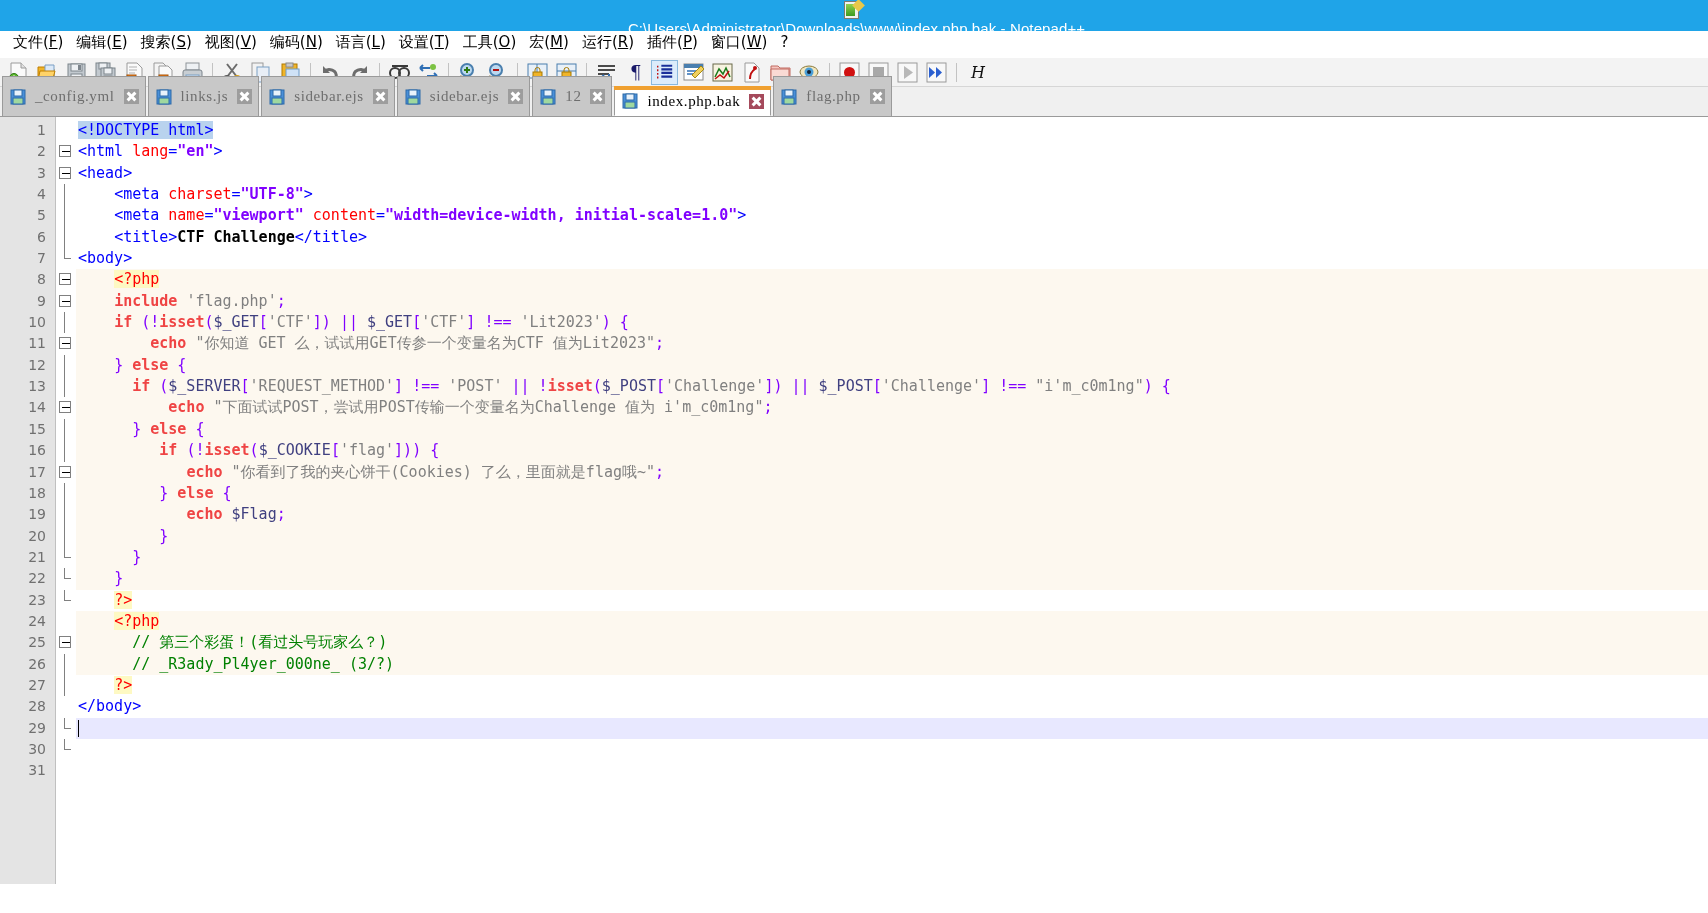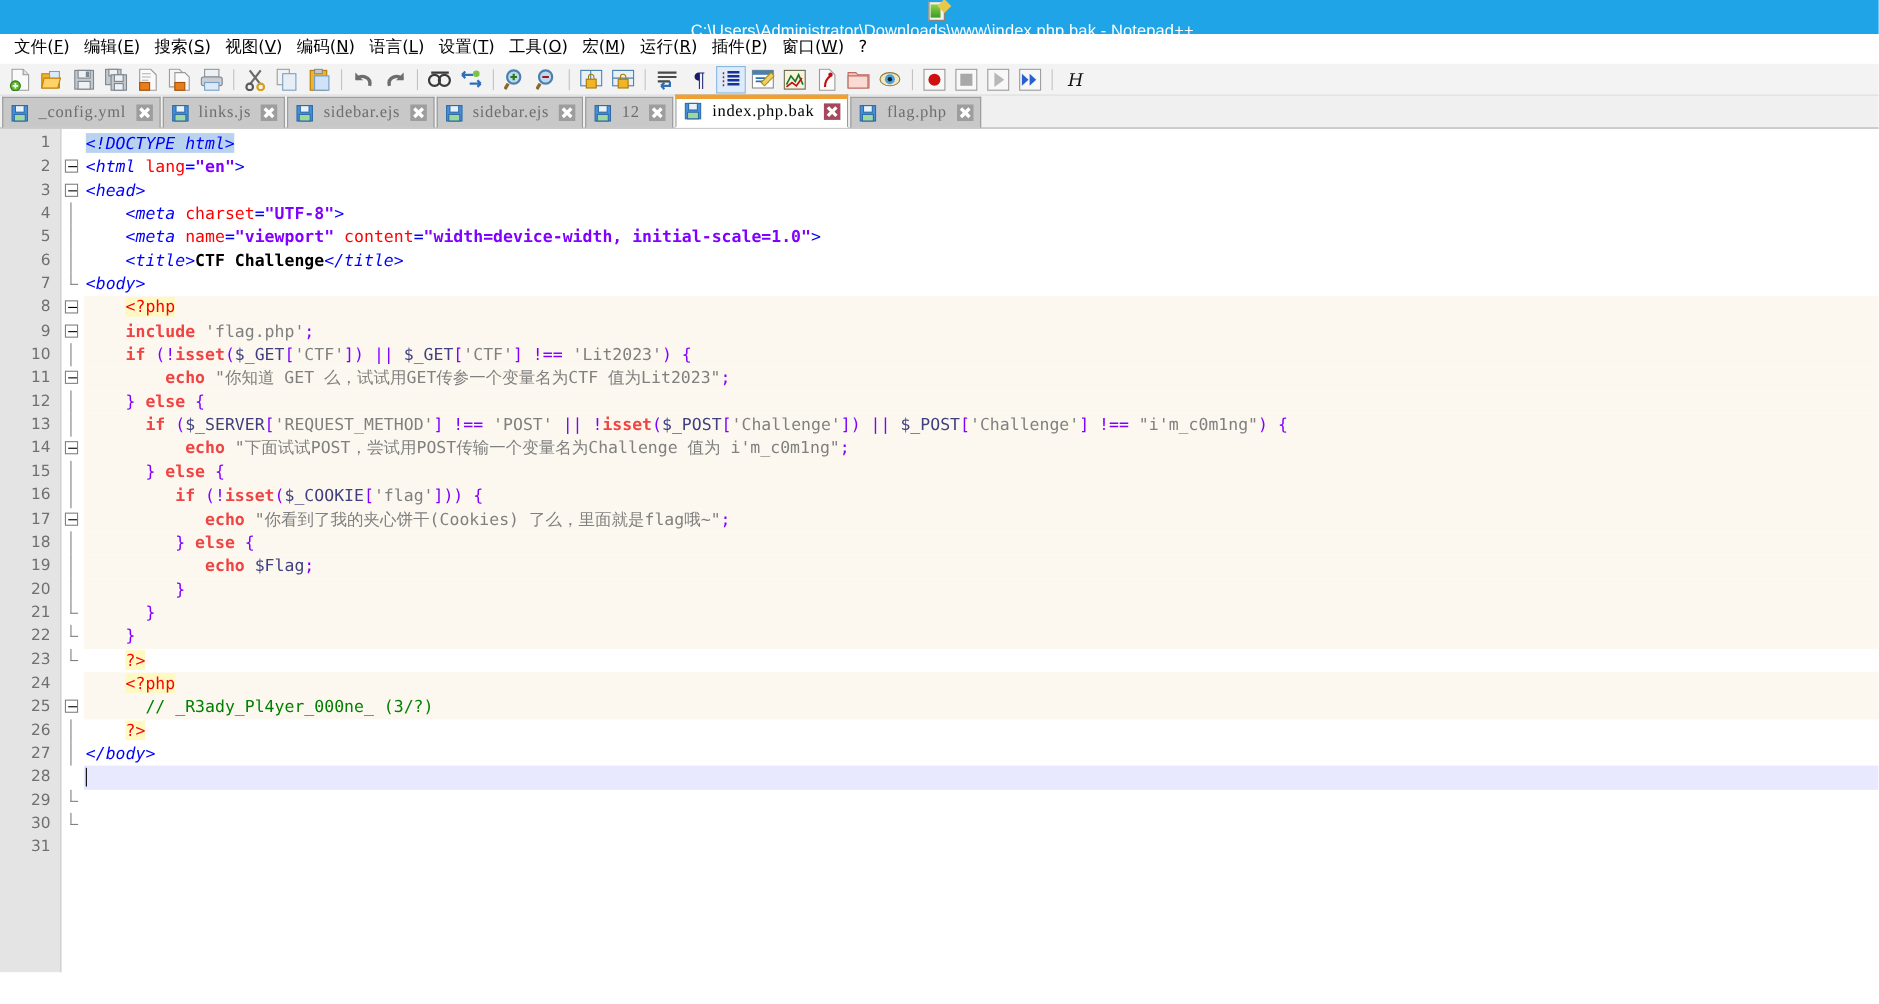--- a/index.html
+++ b/index.html
@@ -99,21 +99,21 @@
   #tabbar {
     height: 30px;
     background: #f0f0f0;
     display: flex;
     align-items: flex-end;
     padding-left: 2px;
     border-bottom: 1px solid #9a9a9a;
     position: relative;
   }
   .tab {
-    height: 28px;
+    height: 40px;
     display: flex;
     align-items: center;
     padding: 0 6px 0 7px;
     margin-right: 2px;
     background: #c8c8c8;
     border: 1px solid #9a9a9a;
     border-bottom: none;
     position: relative;
     font-family: "Liberation Serif", serif;
     flex: 0 0 auto;
@@ -225,21 +225,21 @@
     font-family: "DejaVu Sans Mono", monospace;
     font-size: 15px;
     color: #000000;
     padding-left: 2px;
     position: relative;
   }
   .cline.php-bg { background: #fdf8ef; }
   .cline.caret-line { background: #e8e8ff; }
 
   
-  .tg   { color: #0000ff; font-style: italic; }          
+  .tg   { color: #0000ff; }          
   .at   { color: #ff0000; text-align: right; }          
   .av   { color: #8000ff; font-weight: bold; }  
   .txt  { color: #000000; font-weight: bold; }  
   .php  { color: #ff0000; background: #fef9c3; } 
   .kw   { color: #ef4444; font-weight: bold; }   
   .var  { color: #404080; }                      
   .str  { color: #808080; }                      
   .op   { color: #8000ff; }                      
   .cmt  { color: #008000; }                      
 
@@ -710,18 +710,19 @@
     <div class="cline php-bg">      <span class="op">}</span> <span class="kw">else</span> <span class="op">{</span></div>
     <div class="cline php-bg">         <span class="kw">if</span> <span class="op">(!</span><span class="kw">isset</span><span class="op">(</span><span class="var">$_COOKIE</span><span class="op">[</span><span class="str">'flag'</span><span class="op">]))</span> <span class="op">{</span></div>
     <div class="cline php-bg">            <span class="kw">echo</span> <span class="str">"你看到了我的夹心饼干(Cookies) 了么，里面就是flag哦~"</span><span class="op">;</span></div>
     <div class="cline php-bg">         <span class="op">}</span> <span class="kw">else</span> <span class="op">{</span></div>
     <div class="cline php-bg">            <span class="kw">echo</span> <span class="var">$Flag</span><span class="op">;</span></div>
     <div class="cline php-bg">         <span class="op">}</span></div>
     <div class="cline php-bg">      <span class="op">}</span></div>
     <div class="cline php-bg">    <span class="op">}</span></div>
     <div class="cline">    <span class="php">?&gt;</span></div>
     <div class="cline php-bg">    <span class="php">&lt;?php</span></div>
+    <div class="cline php-bg">      <span class="cmt">// 第三个彩蛋！(看过头号玩家么？)</span></div>
     <div class="cline php-bg">      <span class="cmt">// _R3ady_Pl4yer_000ne_ (3/?)</span></div>
     <div class="cline">    <span class="php">?&gt;</span></div>
     <div class="cline"><span class="tg">&lt;/body&gt;</span></div>
     <div class="cline caret-line"><span class="caret"></span></div>
   </div>
 </div>
 
 </body></html>

